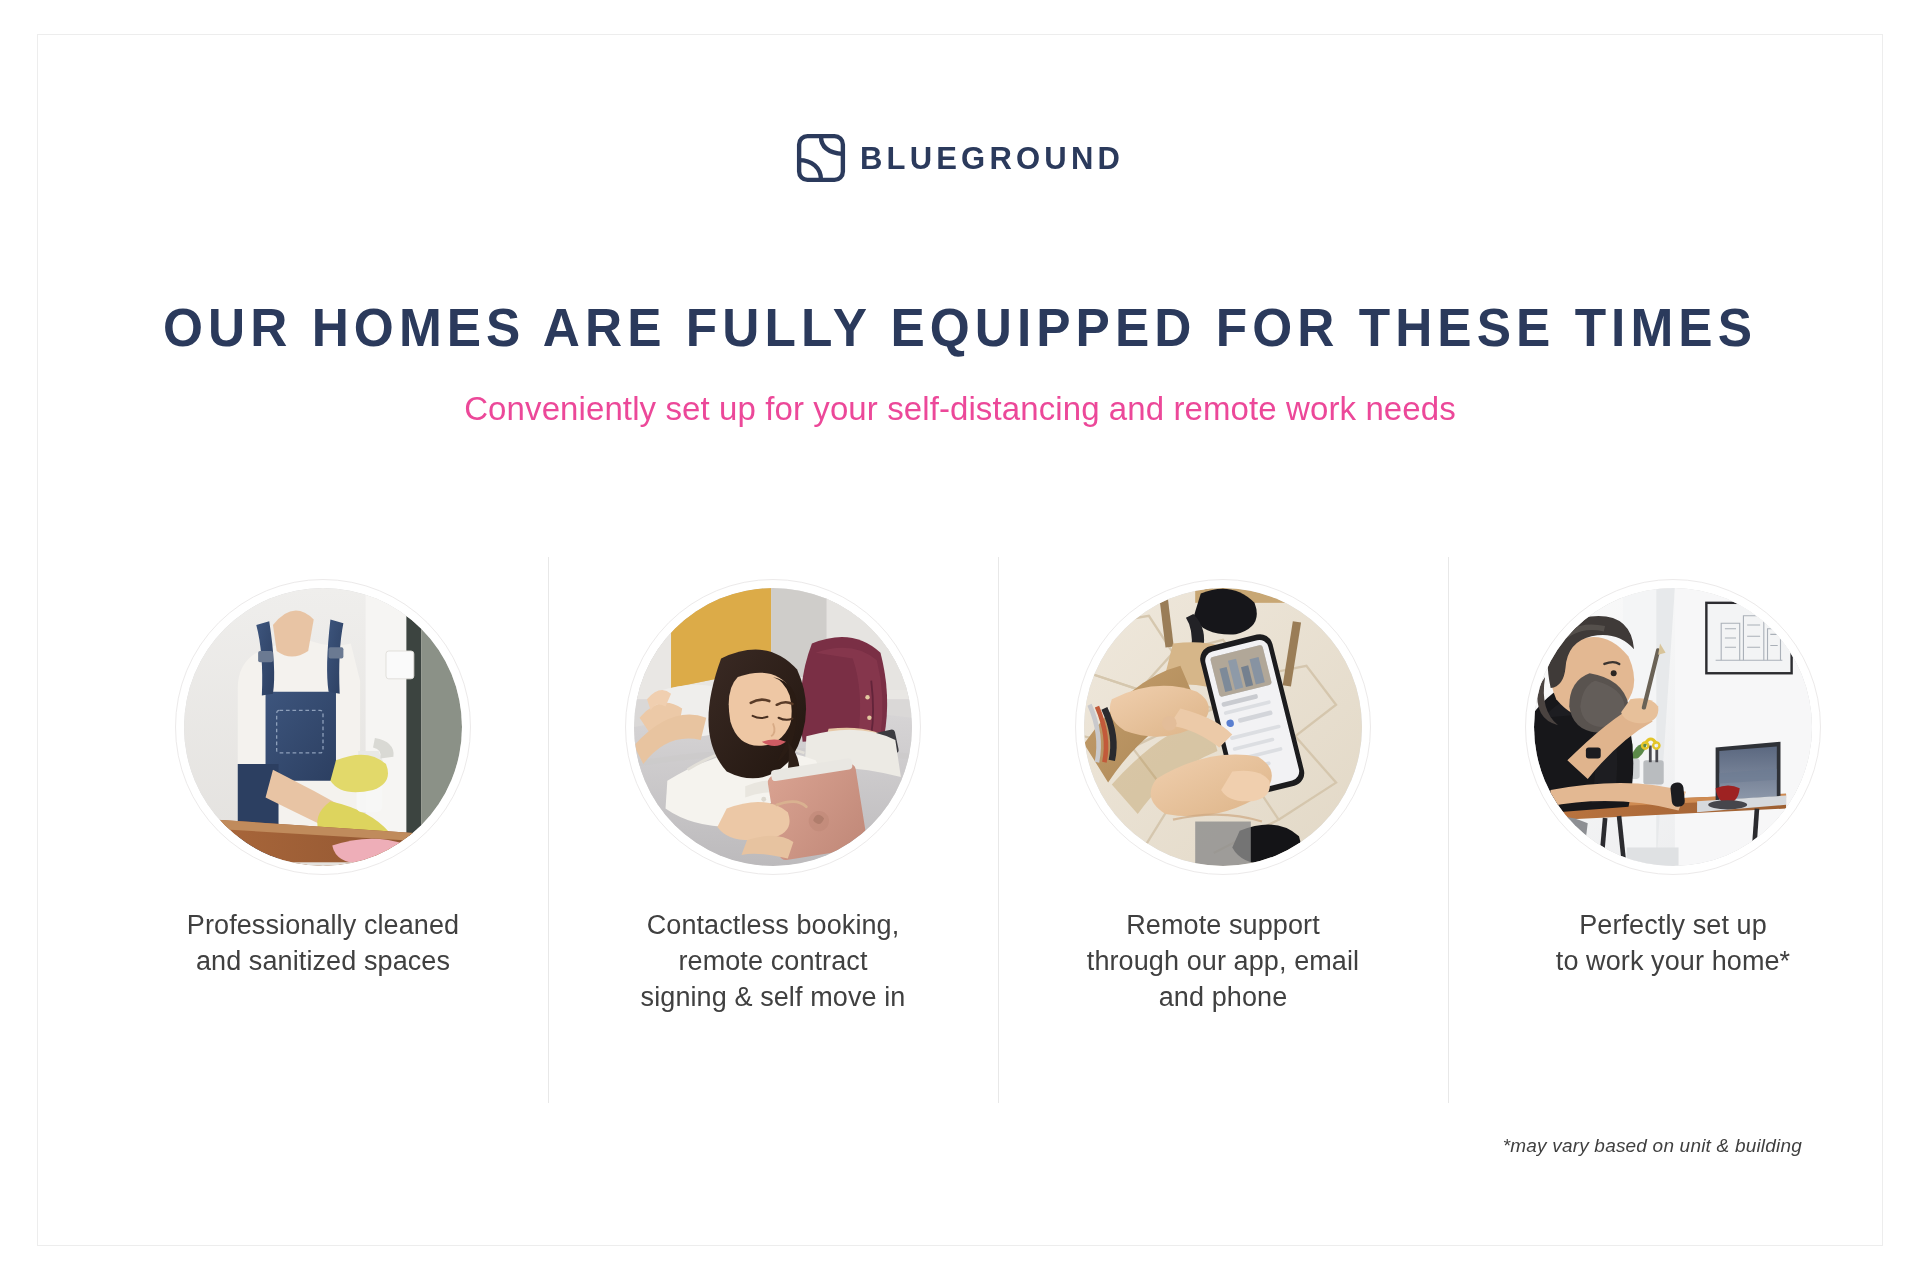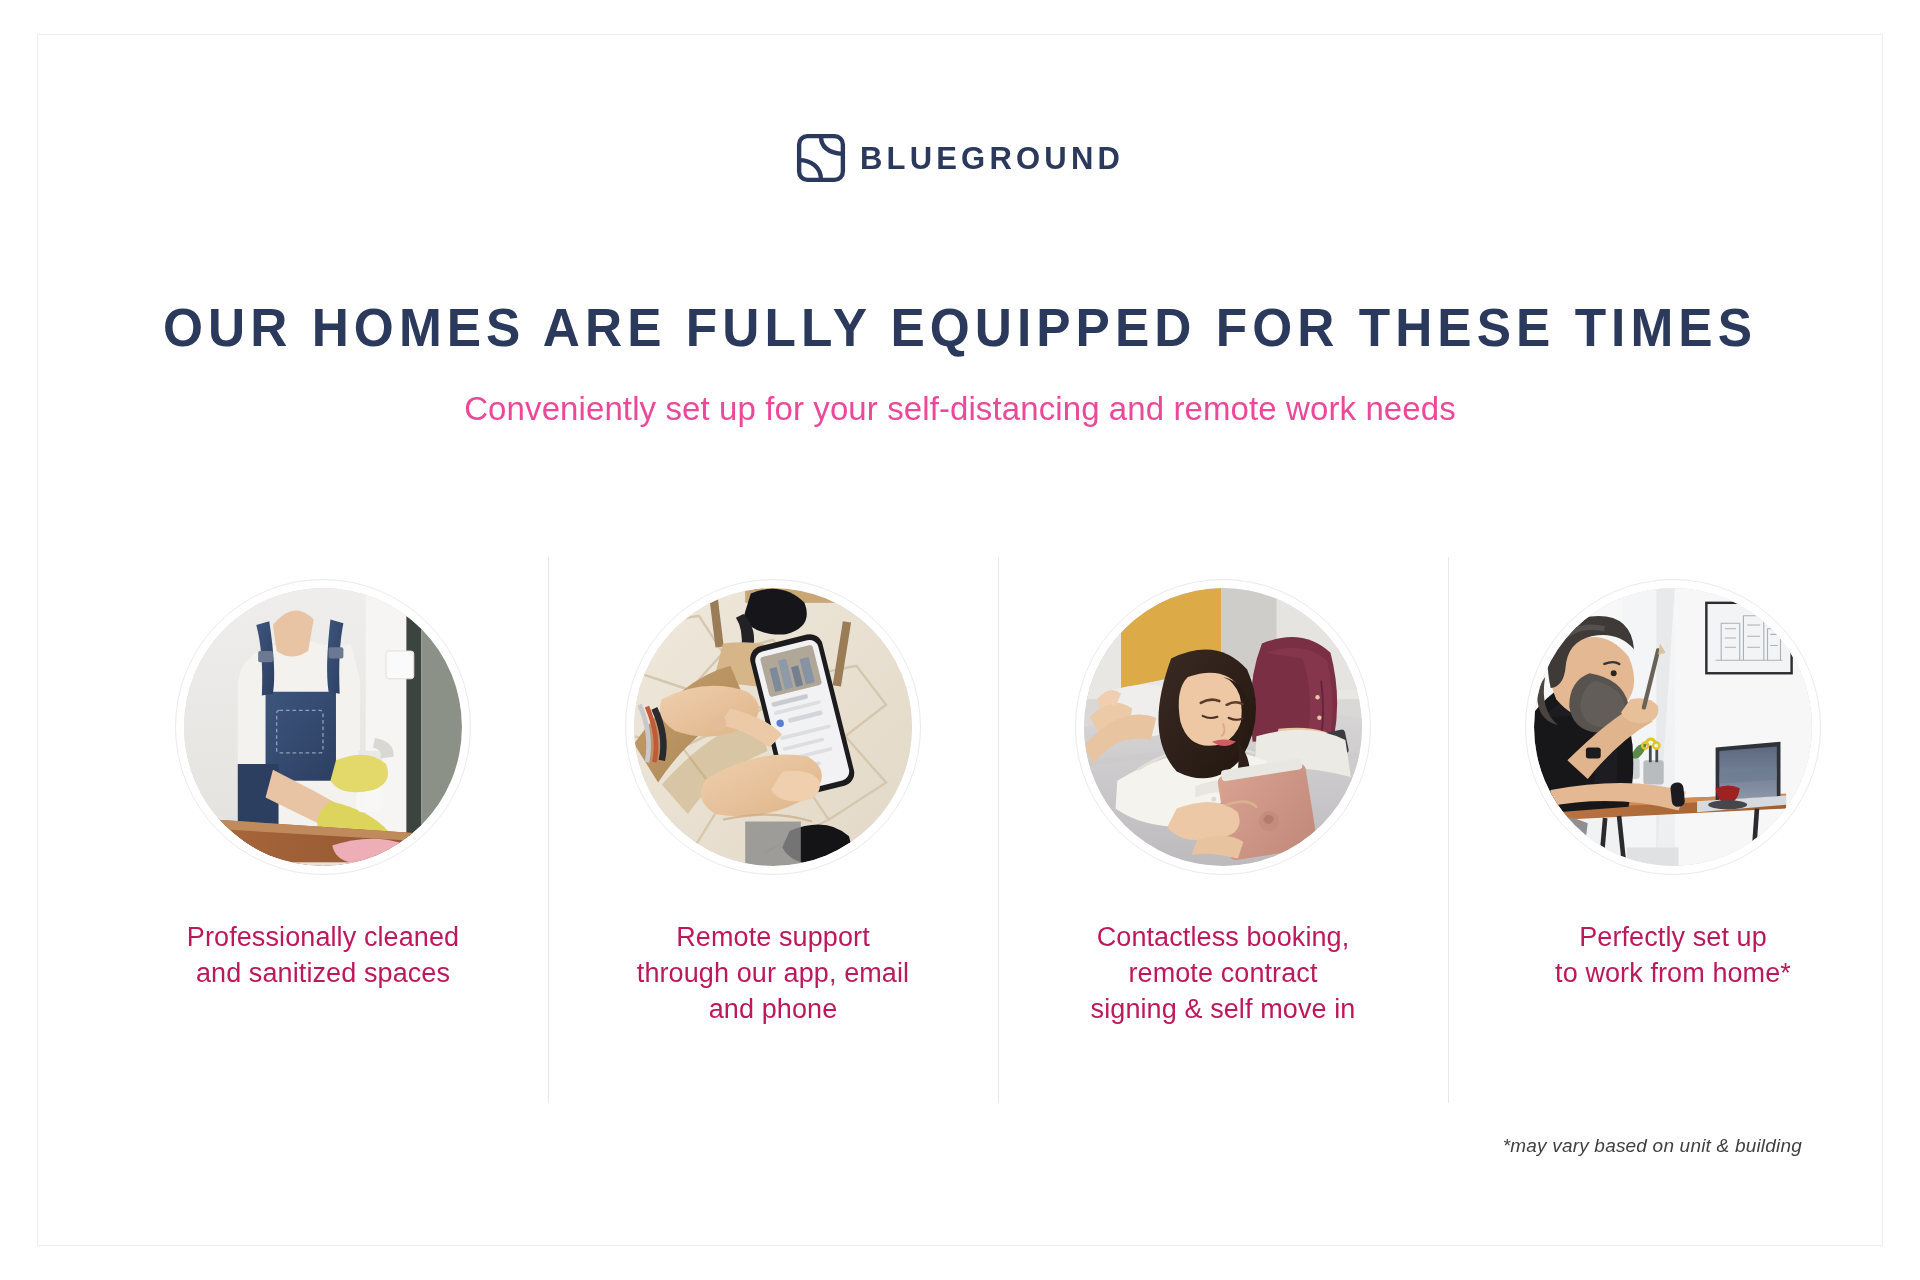--- a/index.html
+++ b/index.html
@@ -62,22 +62,22 @@
     border:1px solid #eceaea; padding:8px; background:#fff;
     margin-top:22px;
   }
   .photo {
     width:100%; height:100%; border-radius:50%; overflow:hidden;
     position:relative; background:#dcdcdc;
   }
   .photo svg { display:block; width:100%; height:100%; }
 
   .caption {
-    margin-top:45px; text-align:center;
-    font-size:27px; line-height:1.33; color:#be185d;
+    margin-top:33px; text-align:center;
+    font-size:27px; line-height:1.33; color:#404040;
     letter-spacing:0.1px; white-space:pre-line;
   }
 
   
   .footnote {
     position:absolute; right:80px; top:1100px;
     font-size:19px; font-style:italic; color:#404040;
     letter-spacing:0.2px;
   }
 </style>
@@ -158,20 +158,104 @@
               <path d="M36 250 L300 268 v8 L36 260z" fill="#c08b5c"></path>
 
               <path d="M160 278 q40 -14 78 -2 q-10 20 -44 22 q-30 0 -34 -20z" fill="#eeaeb8"></path>
               <rect x="0" y="296" width="300" height="8" fill="#e4e2de"></rect>
             </g>
           </svg>
         </div>
       </div>
       <div class="caption">Professionally cleaned
 and sanitized spaces</div>
+    </div>
+
+    <div class="col">
+      <div class="photo-wrap">
+        <div class="photo">
+          <svg viewBox="0 0 300 300" xmlns="http://www.w3.org/2000/svg">
+            <defs>
+              <clipPath id="c3">
+                    <circle cx="150" cy="150" r="150"></circle>
+                  </clipPath>
+              <linearGradient id="bed" x1="0" y1="0" x2="0" y2="1">
+                <stop offset="0" stop-color="#d7d5d6"></stop>
+                    <stop offset="1" stop-color="#bcbabc"></stop>
+              </linearGradient>
+              <linearGradient id="hair" x1="0" y1="0" x2="1" y2="1">
+                <stop offset="0" stop-color="#3a2a24"></stop>
+                    <stop offset="1" stop-color="#22160f"></stop>
+              </linearGradient>
+              <linearGradient id="rose" x1="0" y1="0" x2="1" y2="1">
+                <stop offset="0" stop-color="#d9a291"></stop>
+                    <stop offset="1" stop-color="#c08878"></stop>
+              </linearGradient>
+            </defs>
+            <g clip-path="url(#c3)">
+              <rect width="300" height="300" fill="#dad8d7"></rect>
+              <rect x="0" y="0" width="300" height="120" fill="#e9e7e4"></rect>
+              <path d="M40 0 h108 v86 l-108 22z" fill="#d8a53c"></path>
+              <path d="M40 0 h108 v86 l-108 22z" fill="#e0b052" opacity="0.55"></path>
+              <rect x="148" y="0" width="60" height="96" fill="#cfcdca"></rect>
+              <rect x="208" y="0" width="92" height="110" fill="#e6e4e1"></rect>
+
+              <path d="M0 150 q150 -30 300 -10 v160 H0z" fill="url(#bed)"></path>
+              <path d="M0 190 q150 -24 300 -8" stroke="#cbc9ca" stroke-width="6" fill="none" opacity="0.6"></path>
+
+              <path d="M24 112 q56 -18 86 6 q10 30 -26 40 q-52 10 -66 -16z" fill="#efeeec"></path>
+
+              <path d="M192 60 q44 -18 74 10 q12 46 4 90 l-88 6 q-8 -60 10 -106z" fill="#7a2f45"></path>
+              <path d="M196 70 q40 -14 66 8 q10 40 4 80 l-24 2 q6 -50 -6 -84z" fill="#8c3c52" opacity="0.6"></path>
+              <path d="M256 100 q4 34 0 58" stroke="#63243a" stroke-width="2" fill="none"></path>
+              <circle cx="252" cy="118" r="2.4" fill="#e2c9a0"></circle>
+              <circle cx="254" cy="140" r="2.4" fill="#e2c9a0"></circle>
+              <path d="M210 152 q48 -6 74 16 l-8 22 q-40 -20 -72 -16z" fill="#e7c8a6"></path>
+              <rect x="244" y="156" width="40" height="26" rx="4" fill="#3b3b40" transform="rotate(-12 264 169)"></rect>
+              <path d="M186 160 q56 -16 96 4 l6 40 q-60 -16 -104 -6z" fill="#eceae4"></path>
+
+              <path d="M36 208 q84 -52 160 -22 q22 40 -22 62 q-92 24 -140 -10z" fill="#f5f3ee"></path>
+              <path d="M58 196 q64 -40 126 -18" stroke="#e2dfd8" stroke-width="3" fill="none"></path>
+              <path d="M120 214 q30 -12 56 -4 l-2 14 q-28 -8 -54 2z" fill="#e9e6df"></path>
+              <circle cx="140" cy="228" r="2.6" fill="#dcd8cf"></circle>
+              <circle cx="160" cy="232" r="2.6" fill="#dcd8cf"></circle>
+
+              <path d="M6 140 q22 -26 46 -10 l-4 22 q-20 -8 -30 6z" fill="#ecc9a7"></path>
+              <path d="M0 170 q40 -44 78 -30 l-6 24 q-36 -8 -62 26z" fill="#e8c4a0"></path>
+              <path d="M14 120 q14 -16 26 -6 l-6 14 q-10 -6 -16 4z" fill="#f0cfb0"></path>
+
+              <path d="M94 76 q50 -24 82 12 q22 48 -6 96 q-30 34 -70 14 q-36 -40 -6 -122z" fill="url(#hair)"></path>
+              <path d="M112 96 q40 -14 58 14 q8 42 -20 58 q-36 10 -46 -24 q-6 -34 8 -48z" fill="#eec7a4"></path>
+              <path d="M150 96 q26 6 26 34 q0 44 -22 58 q22 -40 14 -72 q-6 -16 -18 -20z" fill="#2a1c14"></path>
+              <path d="M166 166 q22 26 6 56 q-14 22 -36 20 q28 -20 30 -46 q2 -18 0 -30z" fill="#2e2018"></path>
+
+              <path d="M126 124 q10 -6 20 -2" stroke="#5a3c28" stroke-width="2.8" fill="none" stroke-linecap="round"></path>
+              <path d="M154 126 q9 -5 17 -1" stroke="#5a3c28" stroke-width="2.8" fill="none" stroke-linecap="round"></path>
+              <path d="M128 138 q8 4 16 1" stroke="#4a3122" stroke-width="2.2" fill="none" stroke-linecap="round"></path>
+              <path d="M156 140 q8 4 15 1" stroke="#4a3122" stroke-width="2.2" fill="none" stroke-linecap="round"></path>
+              <path d="M150 146 q4 10 -2 14" stroke="#d8ab86" stroke-width="2" fill="none"></path>
+              <path d="M138 166 q14 -5 26 0 q-12 9 -26 0z" fill="#cf5c63"></path>
+
+              <g transform="rotate(-9 196 242)">
+                <rect x="150" y="196" width="96" height="92" rx="7" fill="url(#rose)"></rect>
+                <rect x="155" y="190" width="88" height="12" rx="4" fill="#e9e7e2"></rect>
+                <circle cx="198" cy="252" r="11" fill="#c08878" opacity="0.6"></circle>
+                <path d="M192 250 q6 -10 12 0 q-6 10 -12 0z" fill="#b07d6c"></path>
+              </g>
+
+              <path d="M100 238 q42 -16 66 4 q8 22 -18 28 q-44 8 -58 -12z" fill="#ecc8a6"></path>
+              <path d="M122 272 q32 -10 50 2 l-6 18 q-32 -8 -50 -4z" fill="#e7c3a0"></path>
+              <path d="M154 234 q22 -8 32 2" stroke="#d9b190" stroke-width="3" fill="none" stroke-linecap="round"></path>
+            </g>
+          </svg>
+        </div>
+      </div>
+      <div class="caption">Contactless booking,
+remote contract
+signing &amp; self move in</div>
     </div>
 
     <div class="col">
       <div class="photo-wrap">
         <div class="photo">
           <svg viewBox="0 0 300 300" xmlns="http://www.w3.org/2000/svg">
             <defs>
               <clipPath id="c2">
                     <circle cx="150" cy="150" r="150"></circle>
                   </clipPath>
@@ -253,104 +337,20 @@
       <div class="caption">Remote support
 through our app, email
 and phone</div>
     </div>
 
     <div class="col">
       <div class="photo-wrap">
         <div class="photo">
           <svg viewBox="0 0 300 300" xmlns="http://www.w3.org/2000/svg">
             <defs>
-              <clipPath id="c3">
-                    <circle cx="150" cy="150" r="150"></circle>
-                  </clipPath>
-              <linearGradient id="bed" x1="0" y1="0" x2="0" y2="1">
-                <stop offset="0" stop-color="#d7d5d6"></stop>
-                    <stop offset="1" stop-color="#bcbabc"></stop>
-              </linearGradient>
-              <linearGradient id="hair" x1="0" y1="0" x2="1" y2="1">
-                <stop offset="0" stop-color="#3a2a24"></stop>
-                    <stop offset="1" stop-color="#22160f"></stop>
-              </linearGradient>
-              <linearGradient id="rose" x1="0" y1="0" x2="1" y2="1">
-                <stop offset="0" stop-color="#d9a291"></stop>
-                    <stop offset="1" stop-color="#c08878"></stop>
-              </linearGradient>
-            </defs>
-            <g clip-path="url(#c3)">
-              <rect width="300" height="300" fill="#dad8d7"></rect>
-              <rect x="0" y="0" width="300" height="120" fill="#e9e7e4"></rect>
-              <path d="M40 0 h108 v86 l-108 22z" fill="#d8a53c"></path>
-              <path d="M40 0 h108 v86 l-108 22z" fill="#e0b052" opacity="0.55"></path>
-              <rect x="148" y="0" width="60" height="96" fill="#cfcdca"></rect>
-              <rect x="208" y="0" width="92" height="110" fill="#e6e4e1"></rect>
-
-              <path d="M0 150 q150 -30 300 -10 v160 H0z" fill="url(#bed)"></path>
-              <path d="M0 190 q150 -24 300 -8" stroke="#cbc9ca" stroke-width="6" fill="none" opacity="0.6"></path>
-
-              <path d="M24 112 q56 -18 86 6 q10 30 -26 40 q-52 10 -66 -16z" fill="#efeeec"></path>
-
-              <path d="M192 60 q44 -18 74 10 q12 46 4 90 l-88 6 q-8 -60 10 -106z" fill="#7a2f45"></path>
-              <path d="M196 70 q40 -14 66 8 q10 40 4 80 l-24 2 q6 -50 -6 -84z" fill="#8c3c52" opacity="0.6"></path>
-              <path d="M256 100 q4 34 0 58" stroke="#63243a" stroke-width="2" fill="none"></path>
-              <circle cx="252" cy="118" r="2.4" fill="#e2c9a0"></circle>
-              <circle cx="254" cy="140" r="2.4" fill="#e2c9a0"></circle>
-              <path d="M210 152 q48 -6 74 16 l-8 22 q-40 -20 -72 -16z" fill="#e7c8a6"></path>
-              <rect x="244" y="156" width="40" height="26" rx="4" fill="#3b3b40" transform="rotate(-12 264 169)"></rect>
-              <path d="M186 160 q56 -16 96 4 l6 40 q-60 -16 -104 -6z" fill="#eceae4"></path>
-
-              <path d="M36 208 q84 -52 160 -22 q22 40 -22 62 q-92 24 -140 -10z" fill="#f5f3ee"></path>
-              <path d="M58 196 q64 -40 126 -18" stroke="#e2dfd8" stroke-width="3" fill="none"></path>
-              <path d="M120 214 q30 -12 56 -4 l-2 14 q-28 -8 -54 2z" fill="#e9e6df"></path>
-              <circle cx="140" cy="228" r="2.6" fill="#dcd8cf"></circle>
-              <circle cx="160" cy="232" r="2.6" fill="#dcd8cf"></circle>
-
-              <path d="M6 140 q22 -26 46 -10 l-4 22 q-20 -8 -30 6z" fill="#ecc9a7"></path>
-              <path d="M0 170 q40 -44 78 -30 l-6 24 q-36 -8 -62 26z" fill="#e8c4a0"></path>
-              <path d="M14 120 q14 -16 26 -6 l-6 14 q-10 -6 -16 4z" fill="#f0cfb0"></path>
-
-              <path d="M94 76 q50 -24 82 12 q22 48 -6 96 q-30 34 -70 14 q-36 -40 -6 -122z" fill="url(#hair)"></path>
-              <path d="M112 96 q40 -14 58 14 q8 42 -20 58 q-36 10 -46 -24 q-6 -34 8 -48z" fill="#eec7a4"></path>
-              <path d="M150 96 q26 6 26 34 q0 44 -22 58 q22 -40 14 -72 q-6 -16 -18 -20z" fill="#2a1c14"></path>
-              <path d="M166 166 q22 26 6 56 q-14 22 -36 20 q28 -20 30 -46 q2 -18 0 -30z" fill="#2e2018"></path>
-
-              <path d="M126 124 q10 -6 20 -2" stroke="#5a3c28" stroke-width="2.8" fill="none" stroke-linecap="round"></path>
-              <path d="M154 126 q9 -5 17 -1" stroke="#5a3c28" stroke-width="2.8" fill="none" stroke-linecap="round"></path>
-              <path d="M128 138 q8 4 16 1" stroke="#4a3122" stroke-width="2.2" fill="none" stroke-linecap="round"></path>
-              <path d="M156 140 q8 4 15 1" stroke="#4a3122" stroke-width="2.2" fill="none" stroke-linecap="round"></path>
-              <path d="M150 146 q4 10 -2 14" stroke="#d8ab86" stroke-width="2" fill="none"></path>
-              <path d="M138 166 q14 -5 26 0 q-12 9 -26 0z" fill="#cf5c63"></path>
-
-              <g transform="rotate(-9 196 242)">
-                <rect x="150" y="196" width="96" height="92" rx="7" fill="url(#rose)"></rect>
-                <rect x="155" y="190" width="88" height="12" rx="4" fill="#e9e7e2"></rect>
-                <circle cx="198" cy="252" r="11" fill="#c08878" opacity="0.6"></circle>
-                <path d="M192 250 q6 -10 12 0 q-6 10 -12 0z" fill="#b07d6c"></path>
-              </g>
-
-              <path d="M100 238 q42 -16 66 4 q8 22 -18 28 q-44 8 -58 -12z" fill="#ecc8a6"></path>
-              <path d="M122 272 q32 -10 50 2 l-6 18 q-32 -8 -50 -4z" fill="#e7c3a0"></path>
-              <path d="M154 234 q22 -8 32 2" stroke="#d9b190" stroke-width="3" fill="none" stroke-linecap="round"></path>
-            </g>
-          </svg>
-        </div>
-      </div>
-      <div class="caption">Contactless booking,
-remote contract
-signing &amp; self move in</div>
-    </div>
-
-    <div class="col">
-      <div class="photo-wrap">
-        <div class="photo">
-          <svg viewBox="0 0 300 300" xmlns="http://www.w3.org/2000/svg">
-            <defs>
               <clipPath id="c4">
                     <circle cx="150" cy="150" r="150"></circle>
                   </clipPath>
               <linearGradient id="wall4" x1="0" y1="0" x2="1" y2="1">
                 <stop offset="0" stop-color="#fbfbfb"></stop>
                     <stop offset="1" stop-color="#e9eaec"></stop>
               </linearGradient>
               <linearGradient id="desk4" x1="0" y1="0" x2="1" y2="0">
                 <stop offset="0" stop-color="#b9733f"></stop>
                     <stop offset="1" stop-color="#9d5f32"></stop>
@@ -425,21 +425,21 @@
               <rect x="148" y="210" width="14" height="26" rx="6" fill="#1c1c20" transform="rotate(-6 155 223)"></rect>
               <rect x="56" y="172" width="16" height="12" rx="3" fill="#1c1c20"></rect>
 
               <path d="M0 252 q30 -12 58 2 l-6 46 H0z" fill="#8d8f93"></path>
               <rect x="100" y="280" width="56" height="20" fill="#dfe1e3"></rect>
             </g>
           </svg>
         </div>
       </div>
       <div class="caption">Perfectly set up
-to work from home*</div>
+to work your home*</div>
     </div>
 
   </div>
 
   <div class="footnote">*may vary based on unit &amp; building</div>
 
 </div>
 </div>
 
 </body></html>

